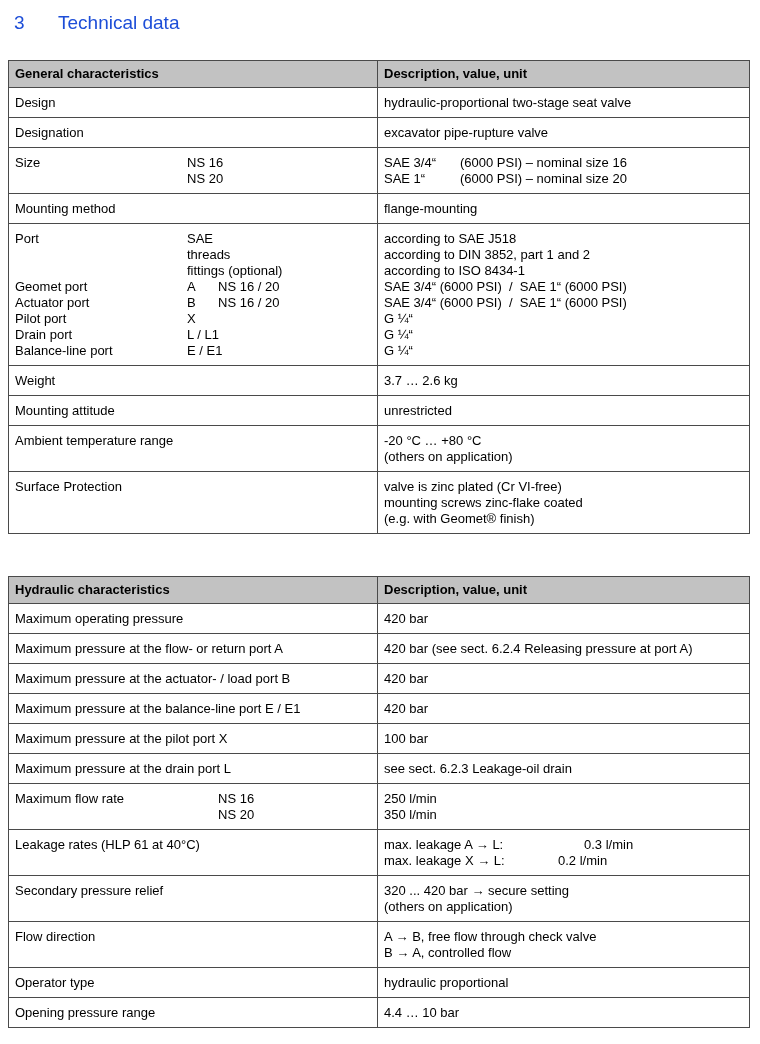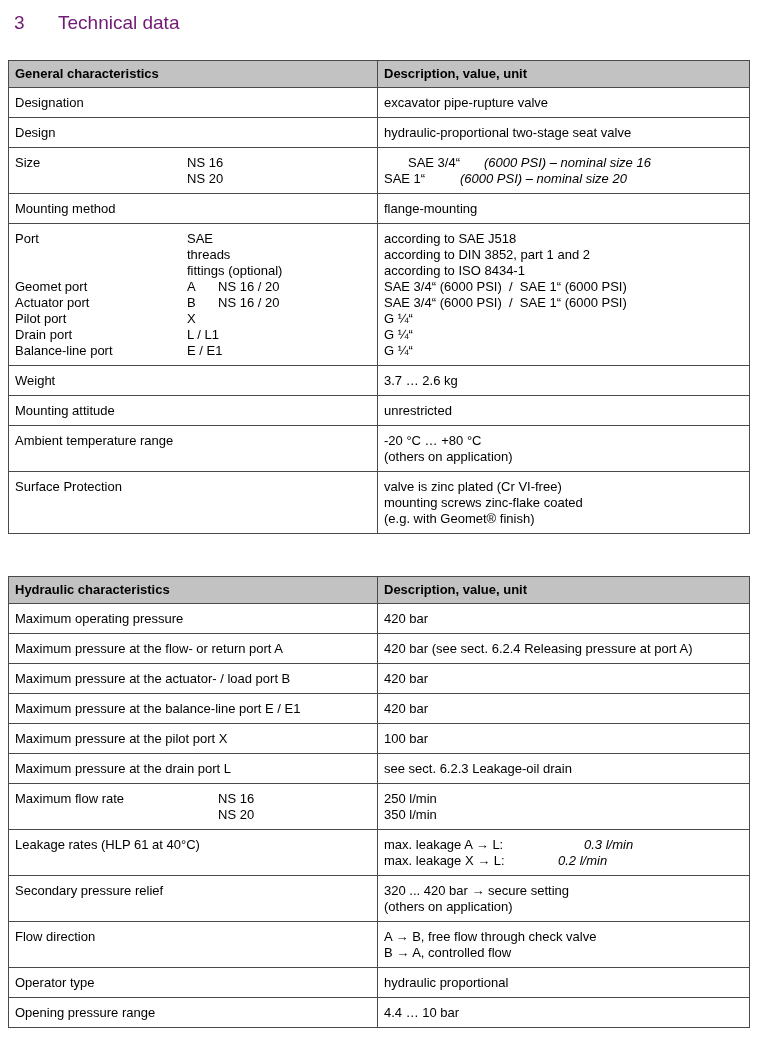--- a/index.html
+++ b/index.html
@@ -13,21 +13,21 @@
     width:760px;
     height:1044px;
     padding:8px 9px 0 8px;
     background:#fff;
     overflow:hidden;
   }
   .title {
     font-size:19px;
     font-weight:400;
     margin:4px 0 26px 6px;
-    color:#701a75;
+    color:#1d4ed8;
   }
   .sec-num { display:inline-block; width:44px; }
   .dtable {
     width:742px;
     border:1px solid var(--border, #4a4a4a);
     margin-bottom:42px;
   }
   .row { display:flex; border-top:1px solid var(--border, #4a4a4a); }
   .row:first-child { border-top:none; }
   .row.header {
@@ -45,76 +45,76 @@
     border-right:1px solid var(--border, #4a4a4a);
   }
   .cell.right { flex:1 1 auto; }
   .row.header .cell { padding-top:5px; padding-bottom:5px; }
   .line { display:flex; }
   .line span { white-space:pre; }
   .c1 { display:inline-block; width:172px; flex:none; }
   .c2 { display:inline-block; width:31px; flex:none; }
   .c3 { flex:none; }
   .ca { display:inline-block; flex:none; }
-  .cb { flex:none;font-style:italic; }
+  .cb { flex:none; }
   .t  { flex:none; }
 </style>
 </head>
 <body>
 
 <div class="page">
   <div class="title">
     <span class="sec-num">3</span><span>Technical data</span>
   </div>
 
   <div class="dtable">
       <div class="row header">
         <div class="cell left">General characteristics</div>
         <div class="cell right">Description, value, unit</div>
       </div>
       <div class="row">
         <div class="cell left">
           <div class="line">
+            <span class="t">Design</span>
+          </div>
+        </div>
+        <div class="cell right">
+          <div class="line">
+            <span class="t">hydraulic-proportional two-stage seat valve</span>
+          </div>
+        </div>
+      </div>
+      <div class="row">
+        <div class="cell left">
+          <div class="line">
             <span class="t">Designation</span>
           </div>
         </div>
         <div class="cell right">
           <div class="line">
             <span class="t">excavator pipe-rupture valve</span>
-          </div>
-        </div>
-      </div>
-      <div class="row">
-        <div class="cell left">
-          <div class="line">
-            <span class="t">Design</span>
-          </div>
-        </div>
-        <div class="cell right">
-          <div class="line">
-            <span class="t">hydraulic-proportional two-stage seat valve</span>
           </div>
         </div>
       </div>
       <div class="row">
         <div class="cell left">
           <div class="line">
             <span class="c1">Size</span>
             <span class="c2">NS 16</span>
             <span class="c3"></span>
           </div>
           <div class="line">
             <span class="c1"></span>
             <span class="c2">NS 20</span>
             <span class="c3"></span>
           </div>
         </div>
         <div class="cell right">
           <div class="line">
-            <span class="ca" style="width: 76px; margin-left: 24px;">SAE 3/4“</span>
+            <span class="ca" style="width: 76px;">SAE 3/4“</span>
             <span class="cb">(6000 PSI) – nominal size 16</span>
           </div>
           <div class="line">
             <span class="ca" style="width: 76px;">SAE 1“</span>
             <span class="cb">(6000 PSI) – nominal size 20</span>
           </div>
         </div>
       </div>
       <div class="row">
         <div class="cell left">

